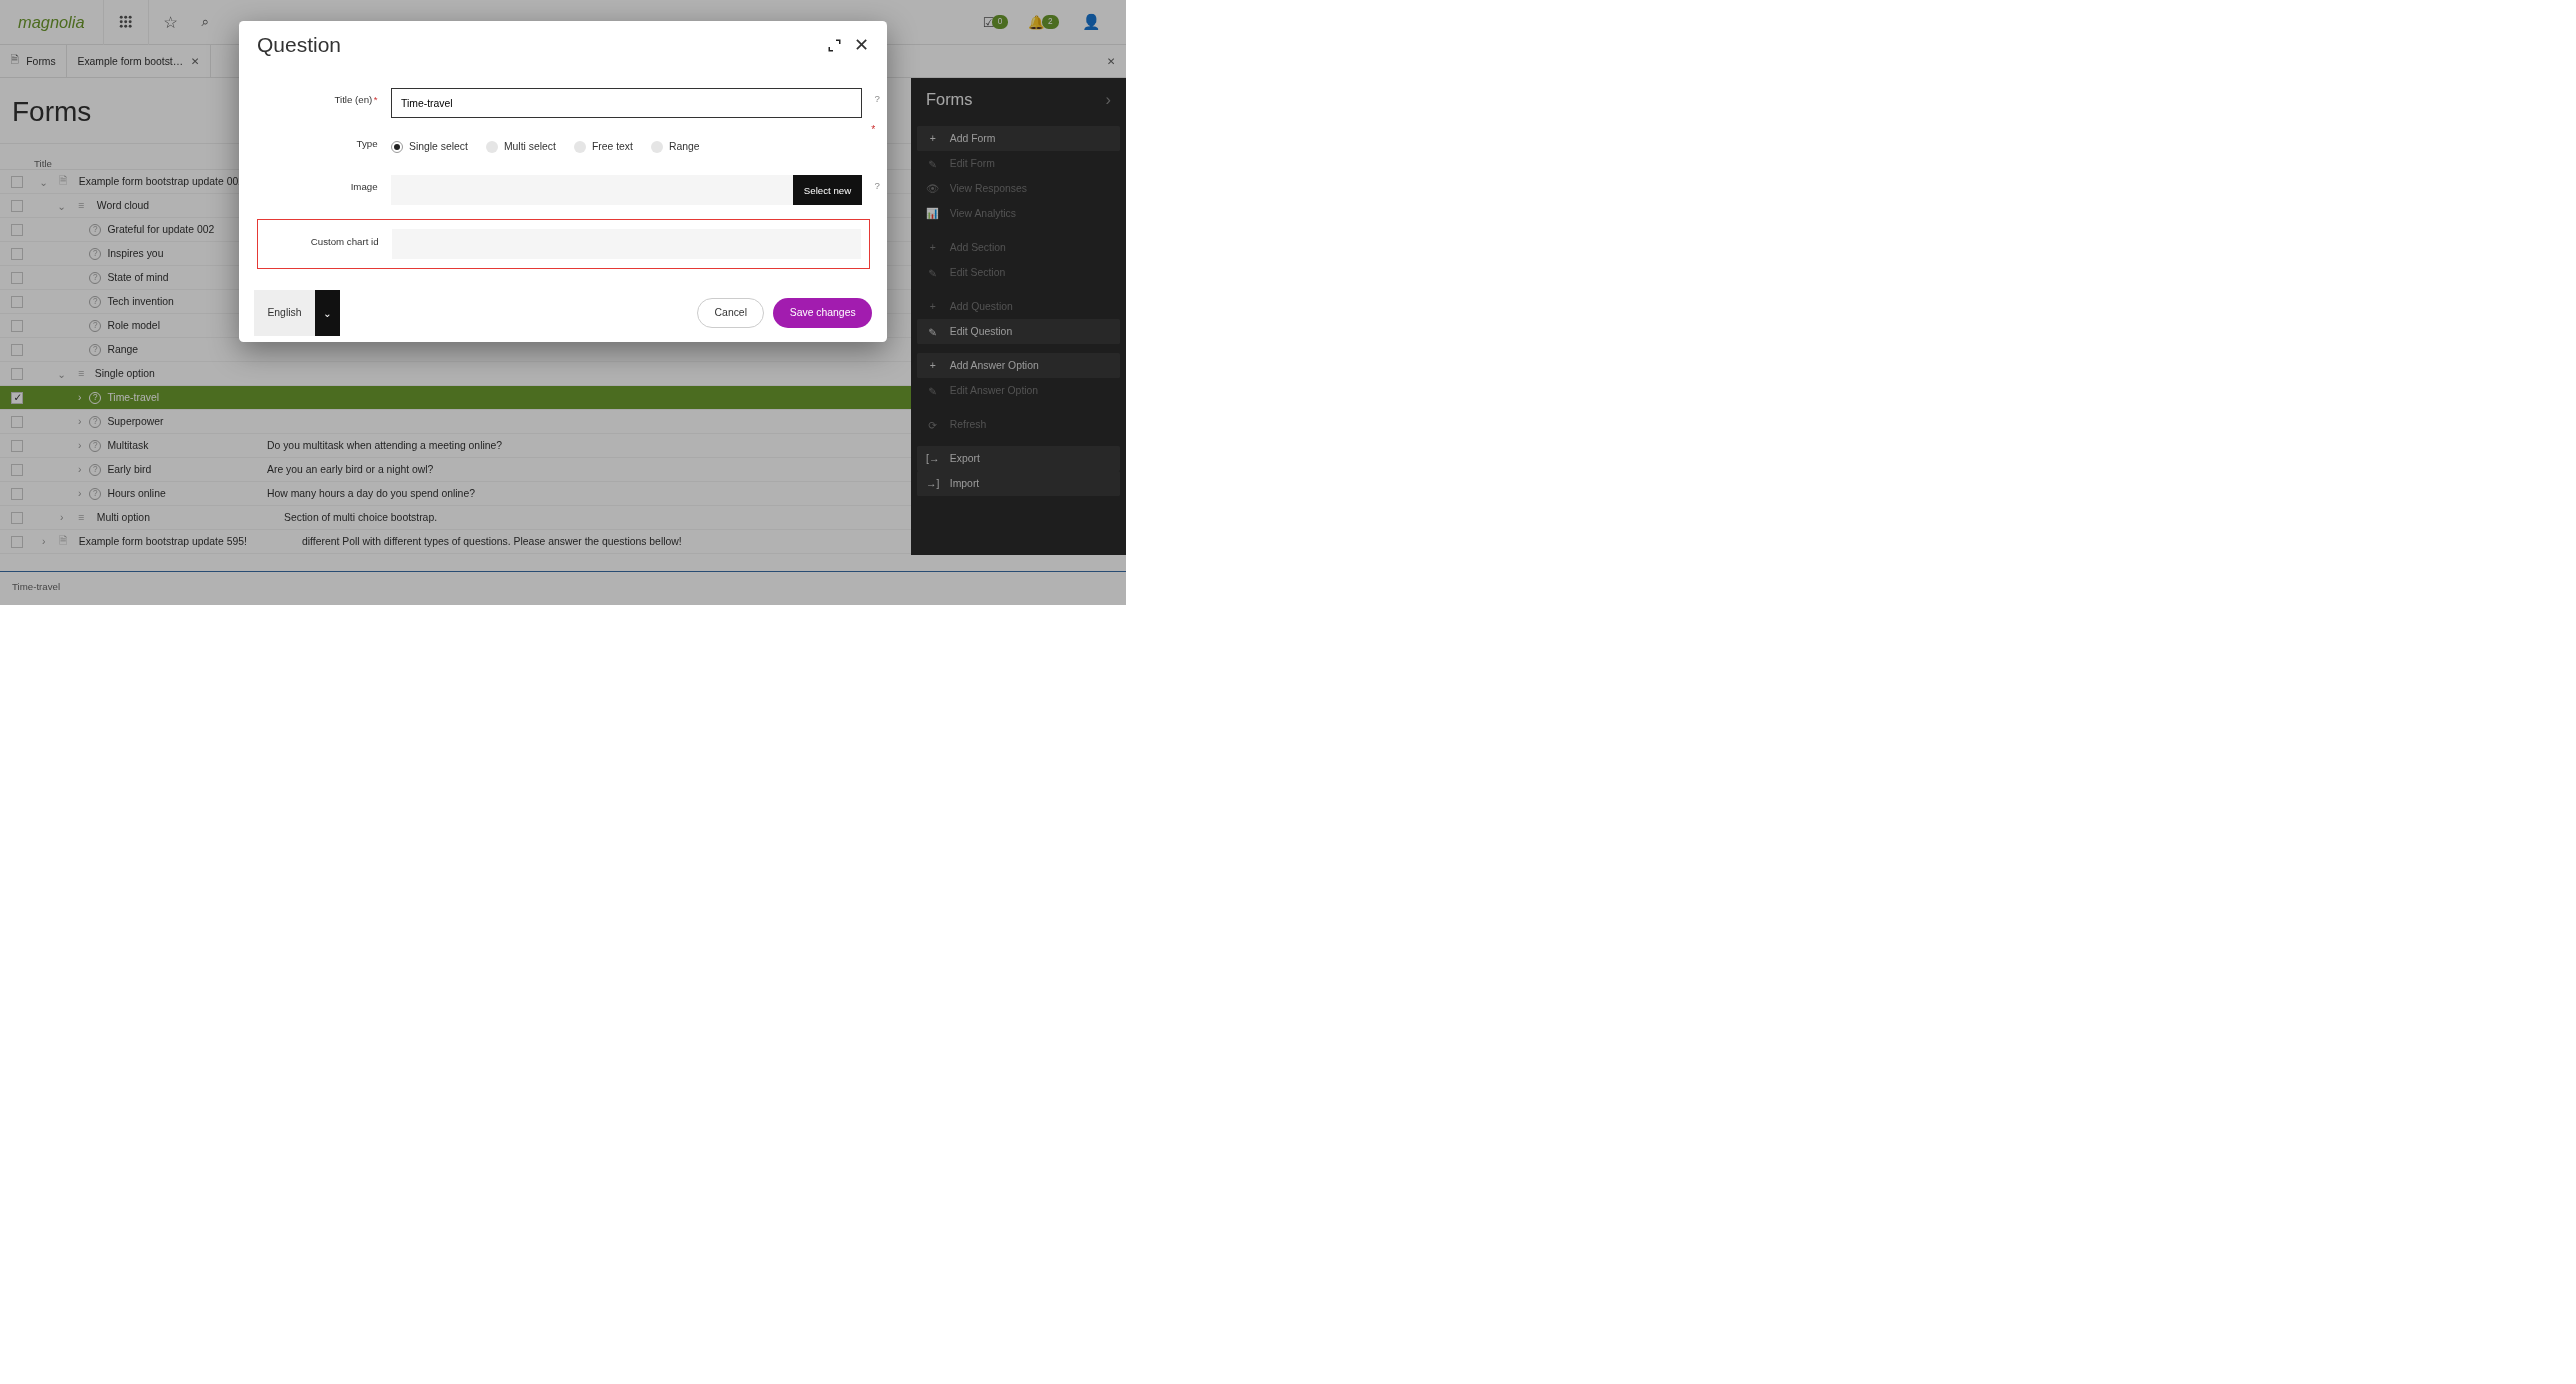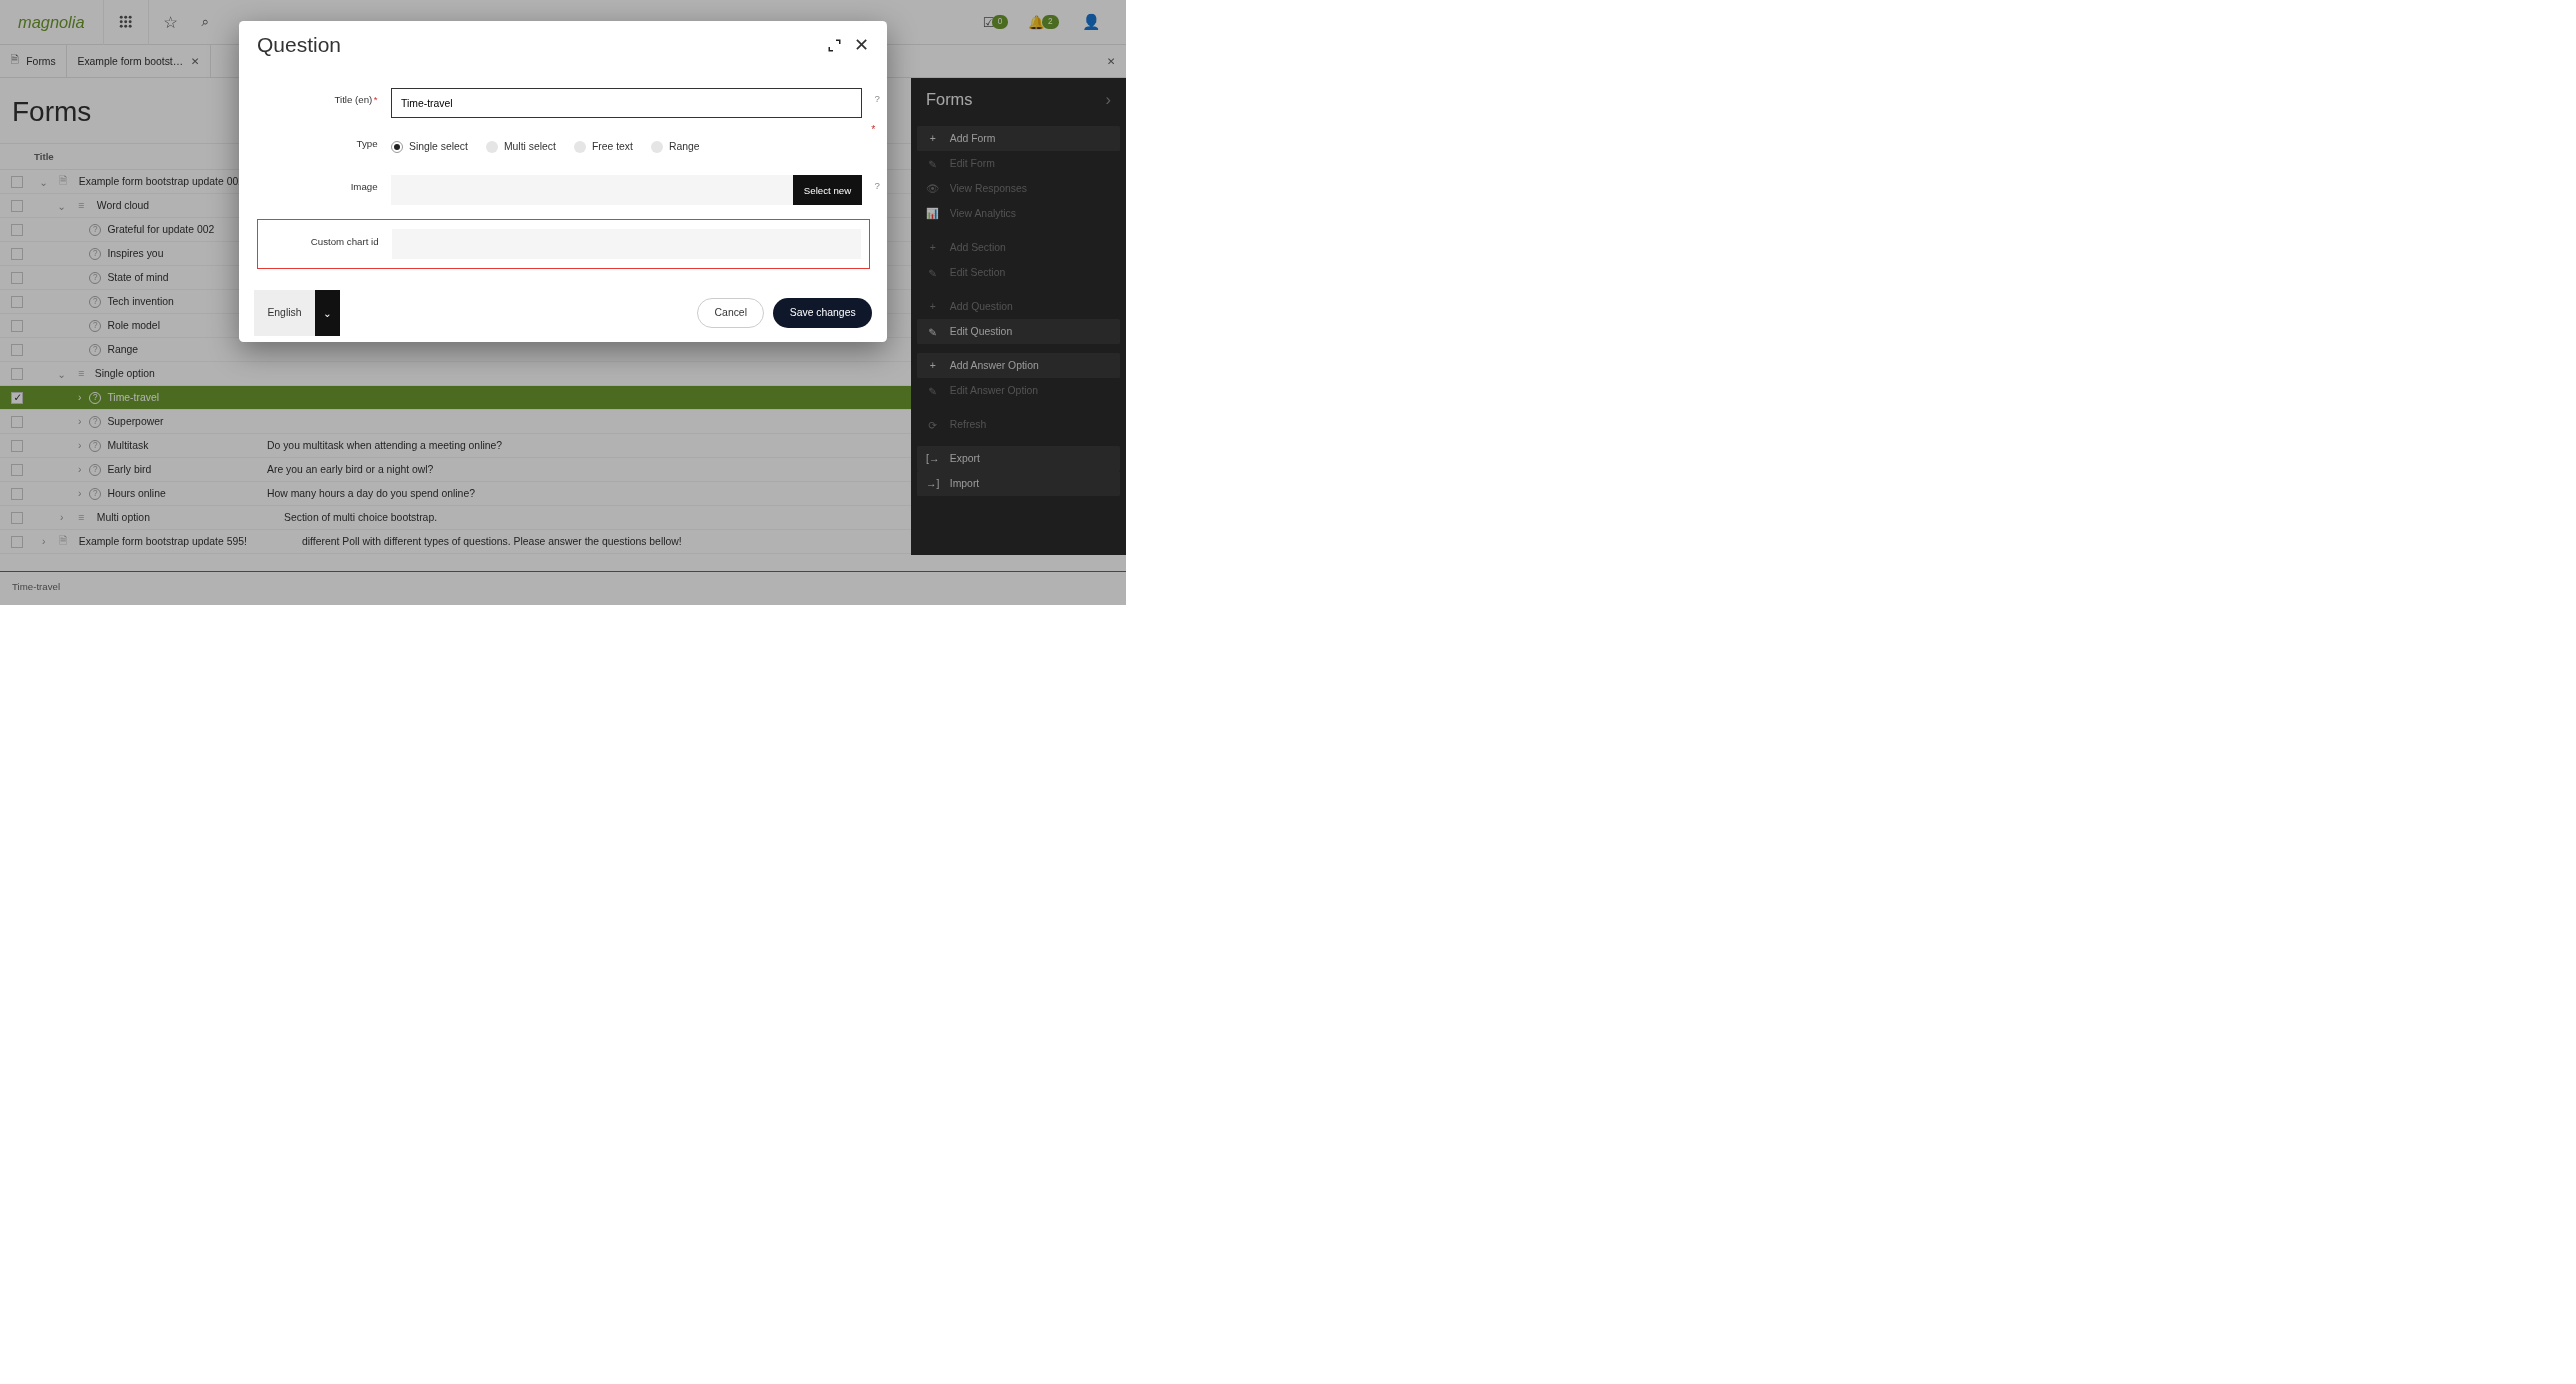--- a/index.html
+++ b/index.html
@@ -47,21 +47,21 @@
 .subapp-tab .close { color: #666; }
 .subapp-bar .spacer { flex: 1; }
 .subapp-close { width: 30px; display: flex; align-items: center; justify-content: center; color: #666; }
 .main {
   position: absolute; top: 78px; bottom: 34px; left: 0; right: 0;
   display: flex;
 }
 .content { flex: 1; position: relative; padding: 9px 0 0 0; overflow: hidden; }
 h1.page-title { font-size: 28px; font-weight: 400; padding: 9px 12px 15px; }
 .table { width: 100%; }
-.table-header { height: 27px; display: flex; align-items: center; border-top: 0.7px solid #eee; border-bottom: 0.7px solid #eee; font-size: 9.7px; color: #666; font-weight: bold; }
+.table-header { height: 27px; display: flex; align-items: flex-end; border-top: 0.7px solid #eee; border-bottom: 0.7px solid #eee; font-size: 9.7px; color: #666; }
 .col-check { width: 34px; display: flex; align-items: center; justify-content: center; }
 .col-toggle { width: 19.4px; text-align: center; color: #999; }
 .col-iconcell { width: 19.4px; text-align: center; color: #aaa; }
 .col-desc { flex: 1; }
 .col-type { width: 89px; }
 .tree-row { height: 24px; display: flex; align-items: center; border-bottom: 0.7px solid #f2f2f2; font-size: 10.4px; color: #333; }
 .tree-row.selected { background: #6c9b2e; color: #fff; }
 .tree-row.selected .col-iconcell, .tree-row.selected .col-toggle { color: #fff; }
 .indent-0 { padding-left: 0; }
 .indent-1 { padding-left: 18px; }
@@ -126,21 +126,21 @@
 .custom-input { width: 100%; height: 30px; background: #f5f5f5; border: none; }
 .dialog-footer {
   height: 58px; display: flex; align-items: center; justify-content: space-between; padding: 0 15px;
 }
 .lang-select { display: flex; align-items: stretch; height: 46px; }
 .lang-select-label { background: #eee; padding: 0 13.4px; display: flex; align-items: center; font-size: 10.4px; }
 .lang-select-caret { width: 25px; background: #111; color: #fff; display: flex; align-items: center; justify-content: center; }
 .footer-buttons { display: flex; gap: 9px; }
 .btn { height: 30px; padding: 0 16.4px; border-radius: 15px; display: flex; align-items: center; font-size: 10.4px; cursor: pointer; }
 .btn-cancel { background: #fff; border: 0.7px solid #ccc; color: #333; }
-.btn-primary { background: #0f172a; color: #fff; border: none; }
+.btn-primary { background: #a21caf; color: #fff; border: none; }
 svg { display: block; }
 </style>
 </head>
 <body>
 
 <div class="top-bar">
   <div class="logo">magnolia</div>
   <div class="top-icon-btn">
     <svg width="13.4" height="13.4" viewBox="0 0 18 18">
         <g fill="#555">

